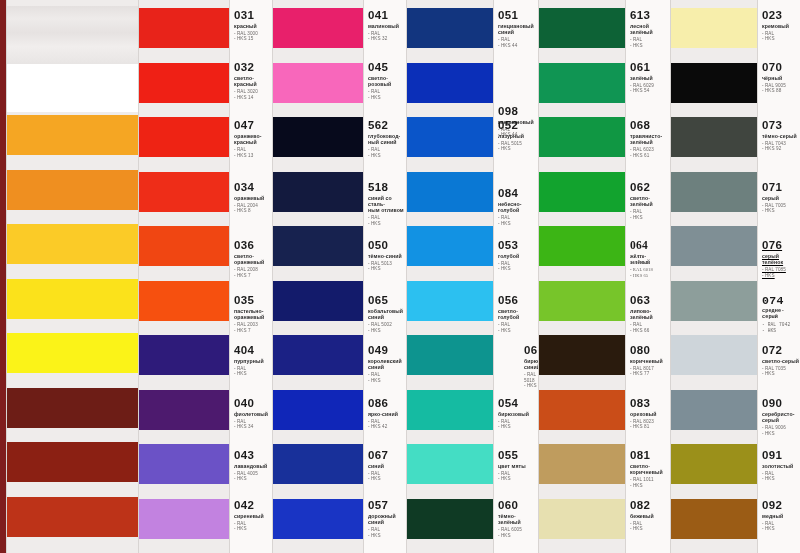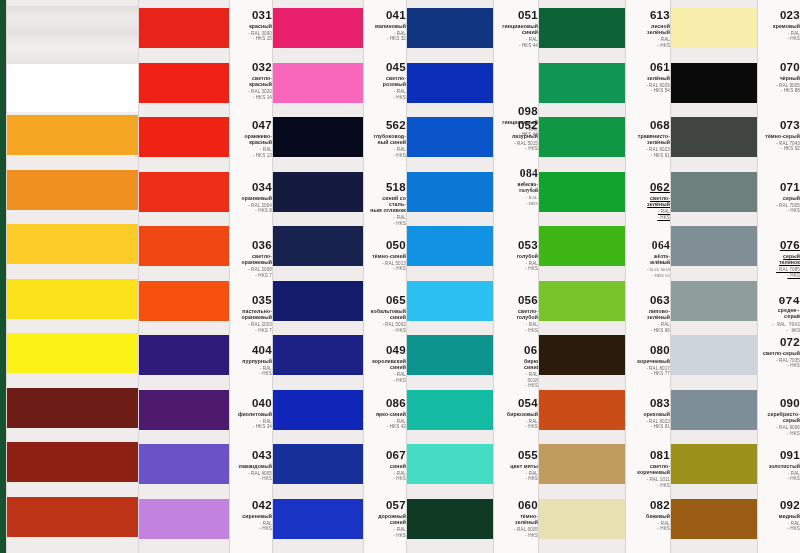--- a/index.html
+++ b/index.html
@@ -6,22 +6,21 @@
   body{
     width:800px;height:553px;
     background:#fbf9f8;
     font-family:"Liberation Sans", sans-serif;
     overflow:hidden;
   }
   #chart{
     position:relative;
     width:800px;height:553px;
     display:flex;
-    background:#14532d;
-    text-align:right;
+    background:#7f1d1d;
   }
   .column{
     display:flex;
     flex-direction:row;
     height:553px;
   }
   .swatch-strip{
     position:relative;
     height:553px;
     background:#efeceb;
@@ -471,21 +470,21 @@
         <div class="entry" style="top: 120px;">
           <div class="code">052</div>
           <div class="name">
             <div>лазурный</div>
           </div>
           <div class="refs">
             <div class="ref">- RAL 5015</div>
             <div class="ref">- HKS</div>
           </div>
         </div>
-        <div class="entry" style="top: 168px; font-family: Liberation Serif, serif;">
+        <div class="entry" style="top: 188px;">
           <div class="code">084</div>
           <div class="name">
             <div>небесно-</div>
             <div>голубой</div>
           </div>
           <div class="refs">
             <div class="ref">- RAL</div>
             <div class="ref">- HKS</div>
           </div>
         </div>
@@ -593,21 +592,21 @@
           <div class="code">068</div>
           <div class="name">
             <div>травянисто-</div>
             <div>зелёный</div>
           </div>
           <div class="refs">
             <div class="ref">- RAL 6023</div>
             <div class="ref">- HKS 61</div>
           </div>
         </div>
-        <div class="entry" style="top: 182px; text-decoration: underline;">
+        <div class="entry" style="top: 182px;">
           <div class="code">062</div>
           <div class="name">
             <div>светло-</div>
             <div>зелёный</div>
           </div>
           <div class="refs">
             <div class="ref">- RAL</div>
             <div class="ref">- HKS</div>
           </div>
         </div>
@@ -744,21 +743,21 @@
         <div class="entry" style="top: 295px; font-family: Liberation Mono, monospace;">
           <div class="code">074</div>
           <div class="name">
             <div>средне-серый</div>
           </div>
           <div class="refs">
             <div class="ref">- RAL 7042</div>
             <div class="ref">- HKS</div>
           </div>
         </div>
-        <div class="entry" style="top: 337px;">
+        <div class="entry" style="top: 345px;">
           <div class="code">072</div>
           <div class="name">
             <div>светло-серый</div>
           </div>
           <div class="refs">
             <div class="ref">- RAL 7035</div>
             <div class="ref">- HKS</div>
           </div>
         </div>
         <div class="entry" style="top: 398px;">

